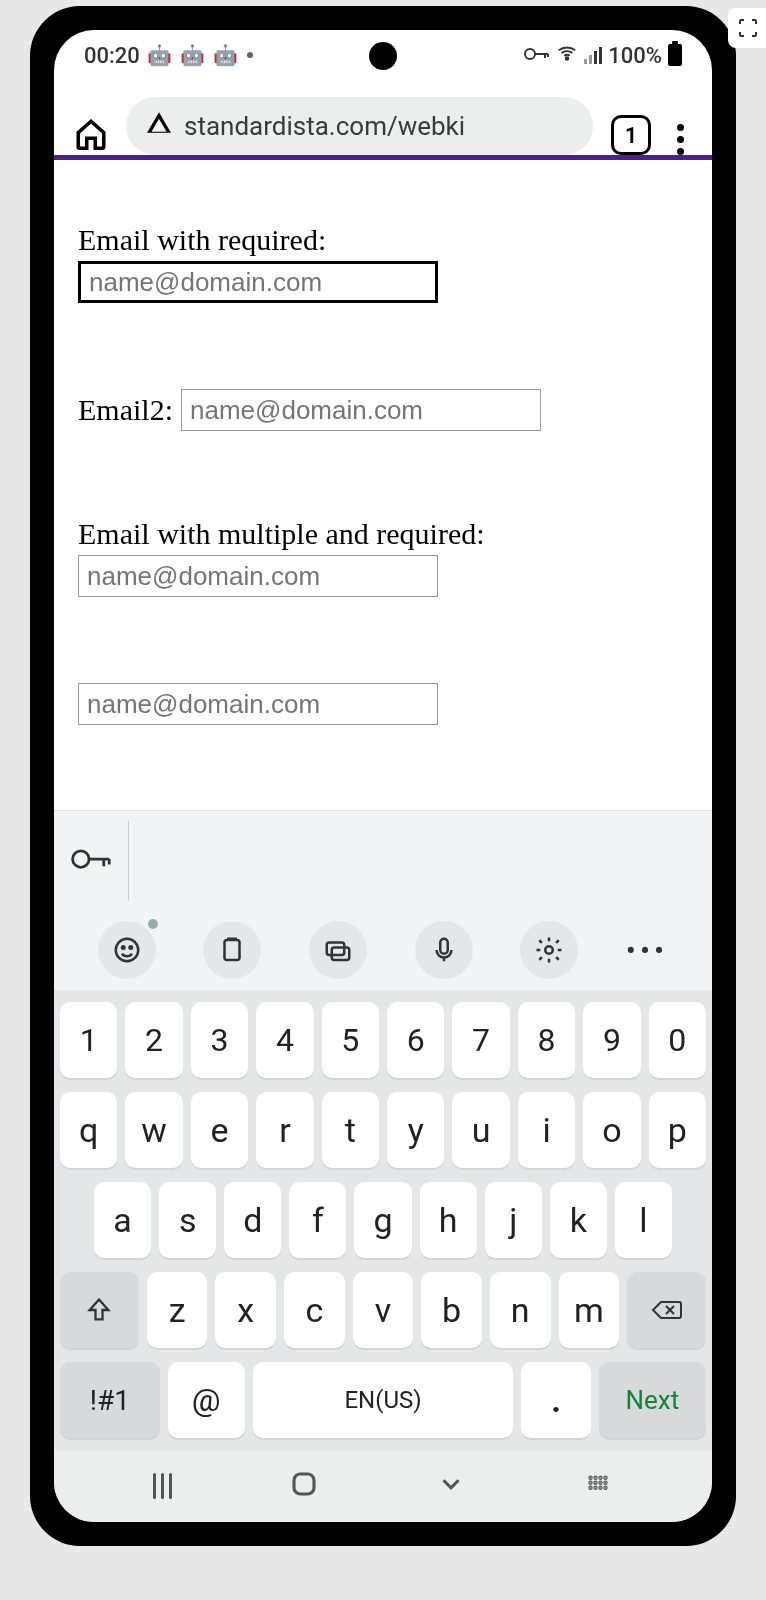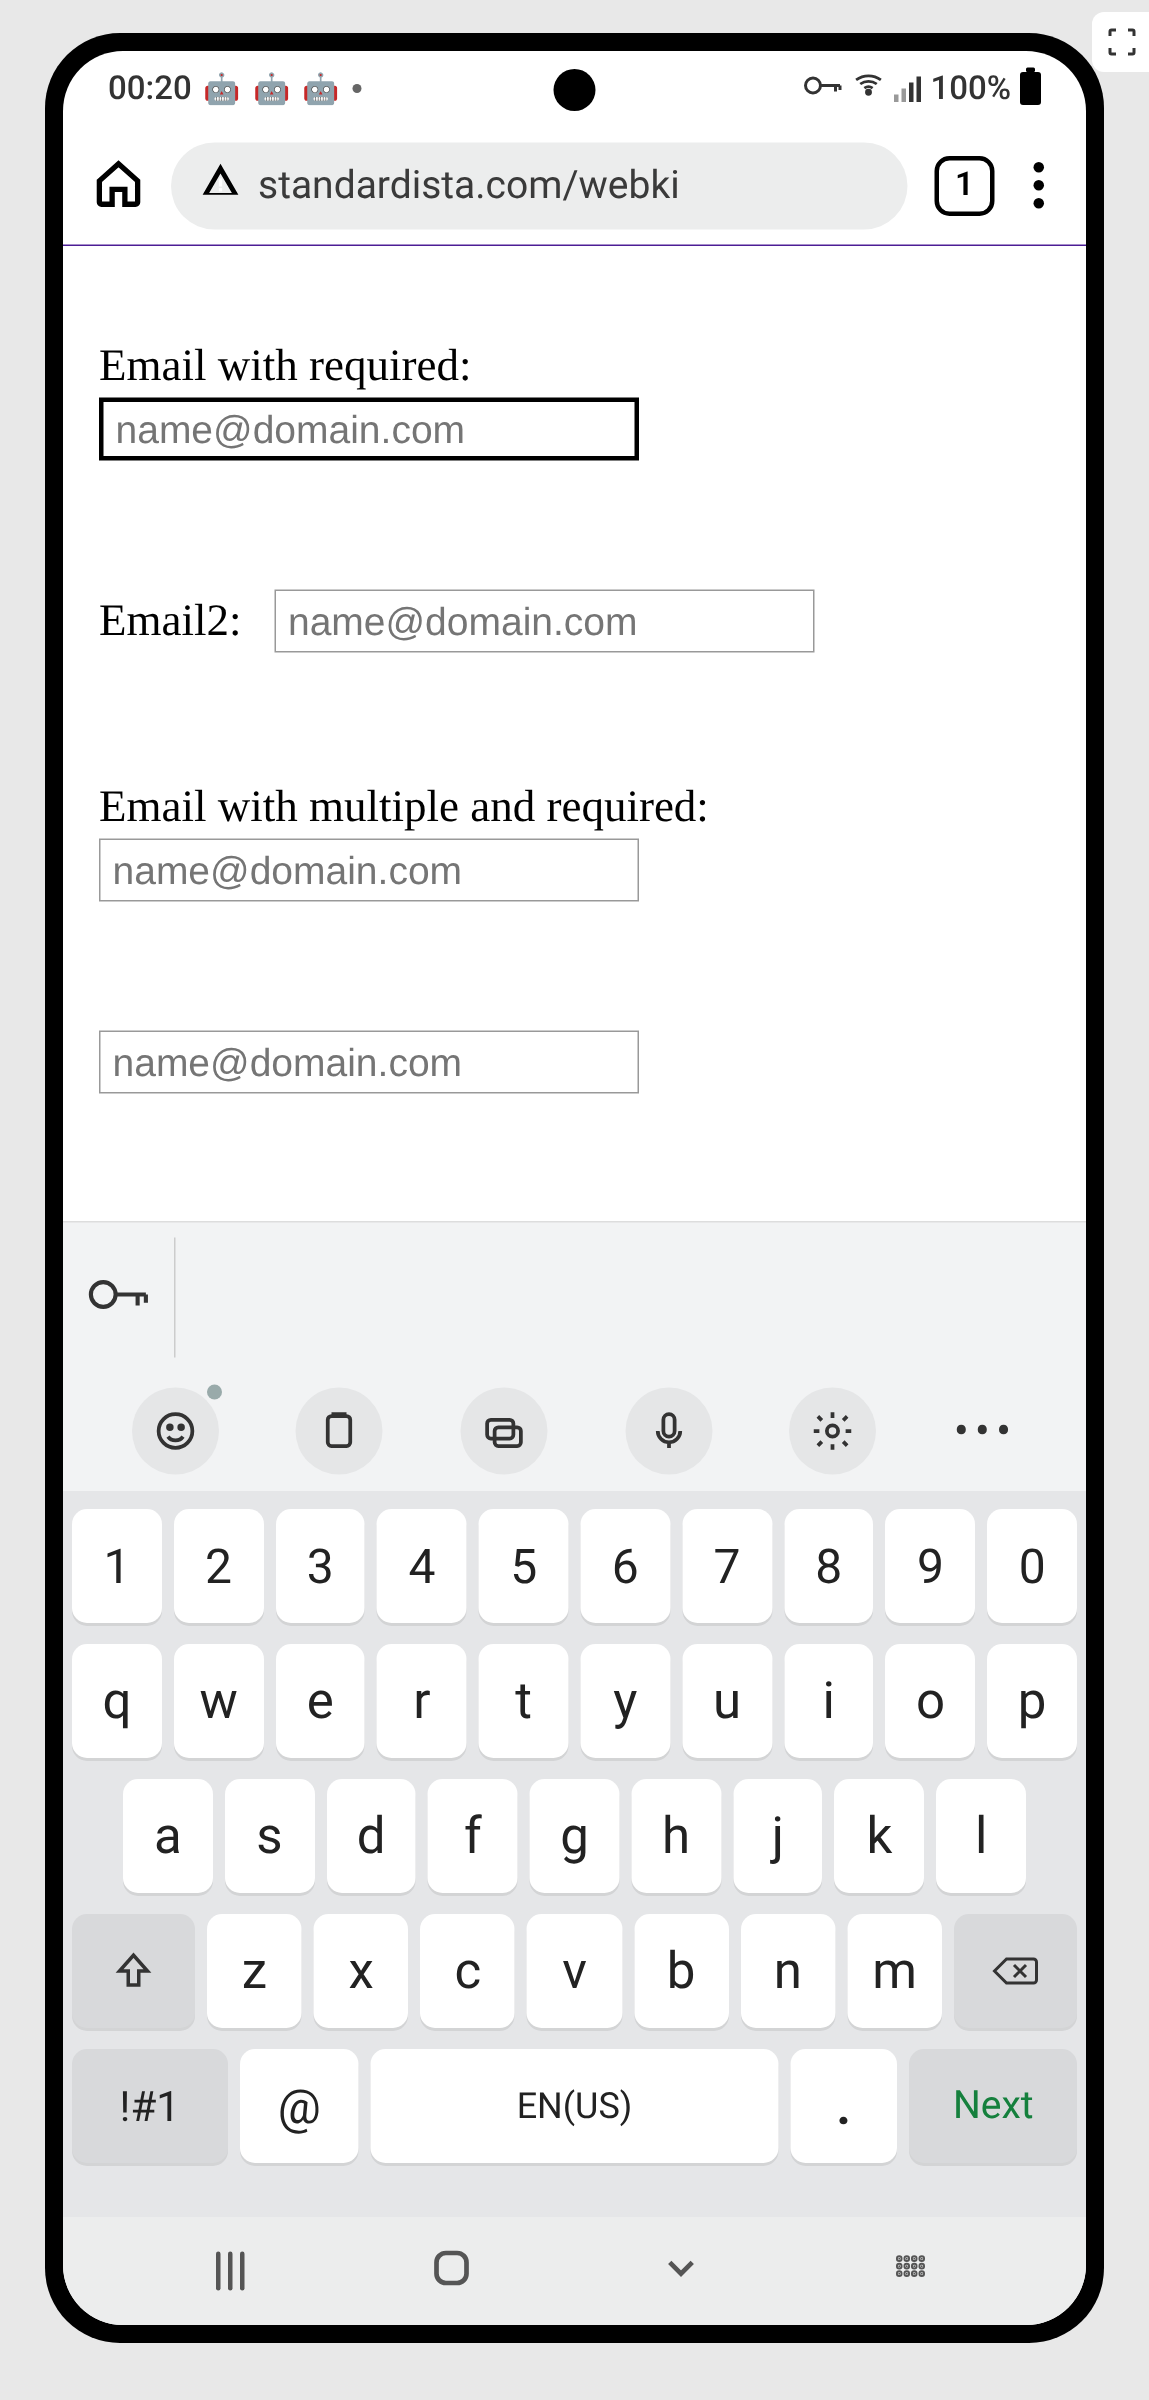--- a/index.html
+++ b/index.html
@@ -1,23 +1,23 @@
 <!DOCTYPE html>
 <html><head>
 <meta charset="utf-8">
 <style>
   * { box-sizing: border-box; margin: 0; padding: 0; }
   html, body { width: 766px; height: 1600px; background: #e8e8e8; font-family: -apple-system, BlinkMacSystemFont, "Segoe UI", Roboto, sans-serif; }
   .phone-frame {
     position: absolute;
-    left: 30px; top: 22px;
+    left: 30px; top: 6px;
     width: 706px; height: 1540px;
     background: #000;
     border-radius: 50px;
-    padding: 12px;
+    padding: 24px;
   }
   .screen {
     width: 100%; height: 100%;
     background: #fff;
     border-radius: 40px;
     overflow: hidden;
     position: relative;
   }
   .camera-punch {
     position: absolute;
@@ -41,24 +41,24 @@
   .status-left { display: flex; align-items: center; gap: 8px; }
   .status-right { display: flex; align-items: center; gap: 6px; }
   .android-icon { color: #6bbf3a; font-size: 20px; }
   .dot { width: 6px; height: 6px; background: #666; border-radius: 50%; }
   .battery { width: 14px; height: 22px; background: #000; border-radius: 2px; position: relative; }
   .battery::before { content:""; position:absolute; top:-3px; left:4px; width:6px; height:3px; background:#000; border-radius:1px; }
   
   .browser-bar {
     height: 80px;
     display: flex;
-    align-items: center;
+    align-items: flex-end;
     gap: 18px;
     padding: 0 20px;
-    border-bottom: 1px solid #4c1d95;
+    border-bottom: 5px solid #4c1d95;
   }
   .home-icon svg { width: 34px; height: 34px; }
   .url-pill {
     flex: 1;
     background: #eceded;
     border-radius: 40px;
     height: 58px;
     display: flex;
     align-items: center;
     padding: 0 20px;
@@ -79,21 +79,21 @@
   .menu-dots { display: flex; flex-direction: column; gap: 5px; padding: 0 8px; }
   .menu-dots span { width: 7px; height: 7px; background: #000; border-radius: 50%; }
   
   .page {
     padding: 50px 24px 0 24px;
     font-family: Georgia, 'Times New Roman', serif;
     color: #000;
   }
   .field-block { margin-bottom: 86px; margin-top: 13px; }
   .field-label { font-size: 30px; margin-bottom: 4px; }
-  .field-inline { display: flex; align-items: center; gap: 22px; }
+  .field-inline { display: flex; align-items: center; gap: 8px; }
   .field-inline .field-label { margin-bottom: 0; }
   input.email {
     font-size: 26px;
     padding: 4px 8px;
     border: 1px solid #999;
     background: #fff;
     width: 360px;
     height: 42px;
     font-family: -apple-system, sans-serif;
     color: #8b5cf6;

